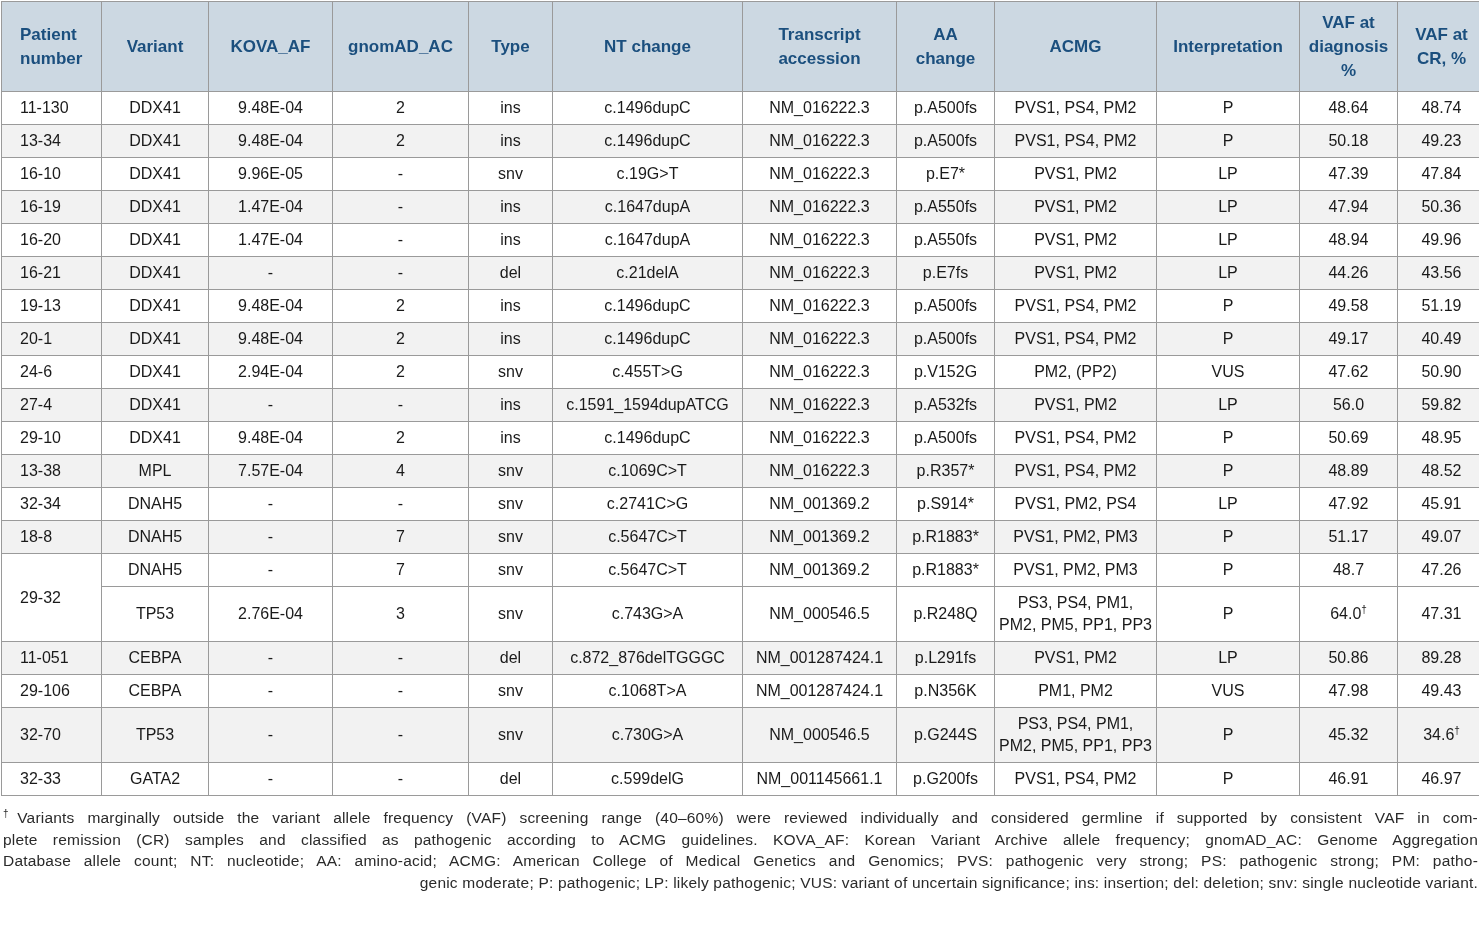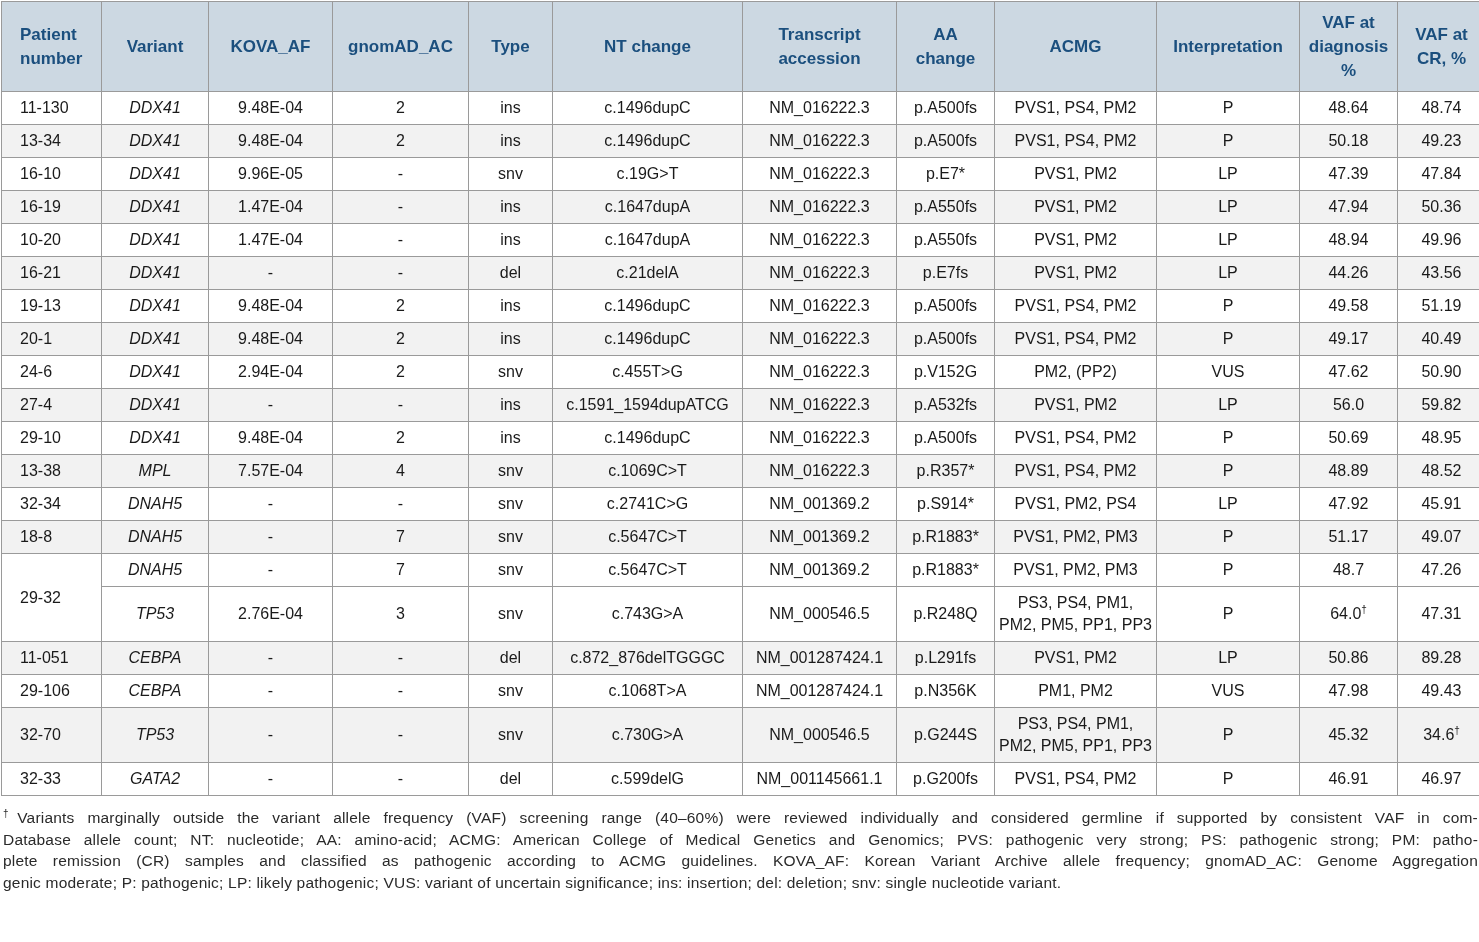--- a/index.html
+++ b/index.html
@@ -38,40 +38,40 @@
     line-height:24px;
     height:90px;
     white-space:pre-line;
   }
   table.variants td{height:33px;background:#ffffff;}
   table.variants tr.shaded td{background:var(--row-alt-bg);}
   table.variants th.left, table.variants td.left{
     text-align:left;
     padding-left:18px;
   }
-  td.variant{font-style:italic;}
+  td.variant{}
   sup{
     font-size:10px;
     line-height:0;
     vertical-align:super;
   }
   .footnote{
     margin:11px 2px 3px 2px;
     width:1475px;
     font-size:15.5px;
     line-height:21.5px;
     color:#2a2a2a;
     letter-spacing:0.2px;
   }
   .foot-line{width:100%;}
   .foot-line.just{
     text-align:justify;
     text-align-last:justify;
   }
-  .foot-line.last{text-align:left;}
+  .foot-line.last{text-align:right;}
   
   th:nth-child(1){width:100px}
   th:nth-child(2){width:107px}
   th:nth-child(3){width:124px}
   th:nth-child(4){width:136px}
   th:nth-child(5){width:84px}
   th:nth-child(6){width:190px}
   th:nth-child(7){width:154px}
   th:nth-child(8){width:98px}
   th:nth-child(9){width:162px}
@@ -157,21 +157,21 @@
           <td>ins</td>
           <td>c.1647dupA</td>
           <td>NM_016222.3</td>
           <td>p.A550fs</td>
           <td>PVS1, PM2</td>
           <td>LP</td>
           <td>47.94</td>
           <td>50.36</td>
         </tr>
         <tr>
-          <td class="left">10-20</td>
+          <td class="left">16-20</td>
           <td class="variant">DDX41</td>
           <td>1.47E-04</td>
           <td>-</td>
           <td>ins</td>
           <td>c.1647dupA</td>
           <td>NM_016222.3</td>
           <td>p.A550fs</td>
           <td>PVS1, PM2</td>
           <td>LP</td>
           <td>48.94</td>
@@ -383,17 +383,17 @@
           <td>p.G200fs</td>
           <td>PVS1, PS4, PM2</td>
           <td>P</td>
           <td>46.91</td>
           <td>46.97</td>
         </tr>
       </tbody>
   </table>
   <div class="footnote" id="footnote">
       <div class="foot-line just"><sup>†</sup>Variants marginally outside the variant allele frequency (VAF) screening range (40–60%) were reviewed individually and considered germline if supported by consistent VAF in com-</div>
+      <div class="foot-line just">plete remission (CR) samples and classified as pathogenic according to ACMG guidelines. KOVA_AF: Korean Variant Archive allele frequency; gnomAD_AC: Genome Aggregation</div>
       <div class="foot-line just">Database allele count; NT: nucleotide; AA: amino-acid; ACMG: American College of Medical Genetics and Genomics; PVS: pathogenic very strong; PS: pathogenic strong; PM: patho-</div>
-      <div class="foot-line just">plete remission (CR) samples and classified as pathogenic according to ACMG guidelines. KOVA_AF: Korean Variant Archive allele frequency; gnomAD_AC: Genome Aggregation</div>
       <div class="foot-line last">genic moderate; P: pathogenic; LP: likely pathogenic; VUS: variant of uncertain significance; ins: insertion; del: deletion; snv: single nucleotide variant.</div>
     </div>
 </div>
 
 </body></html>

